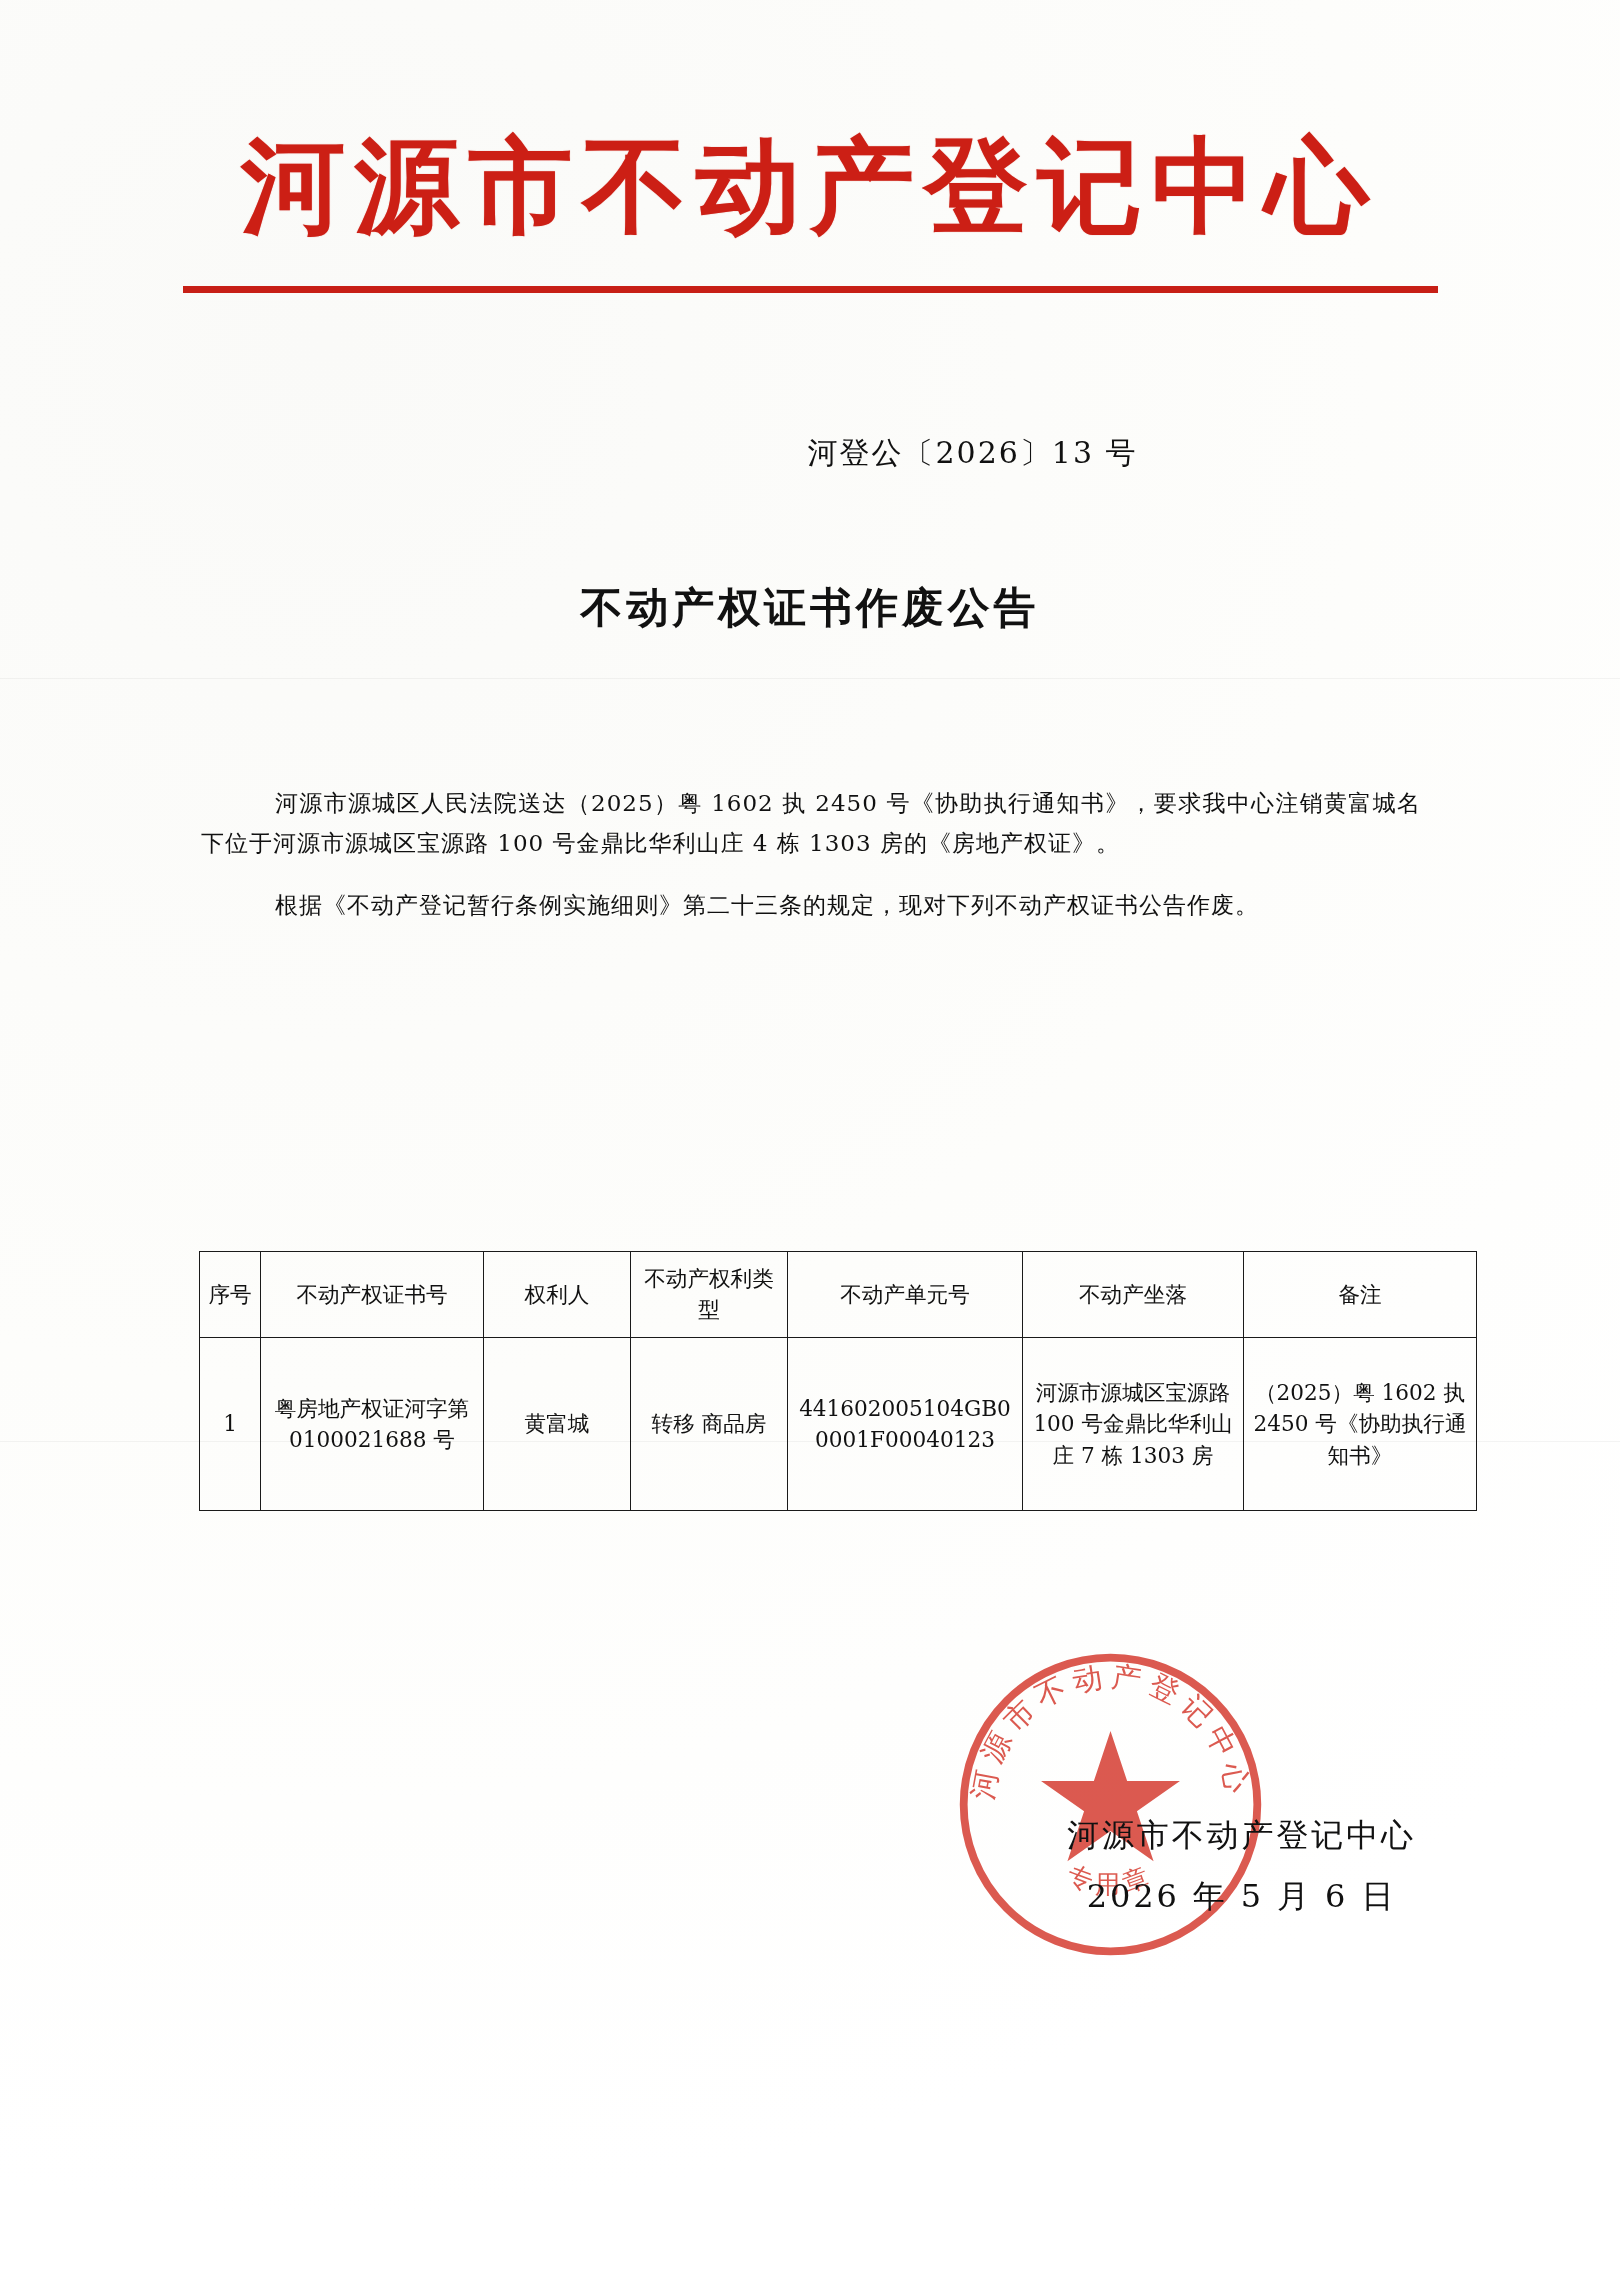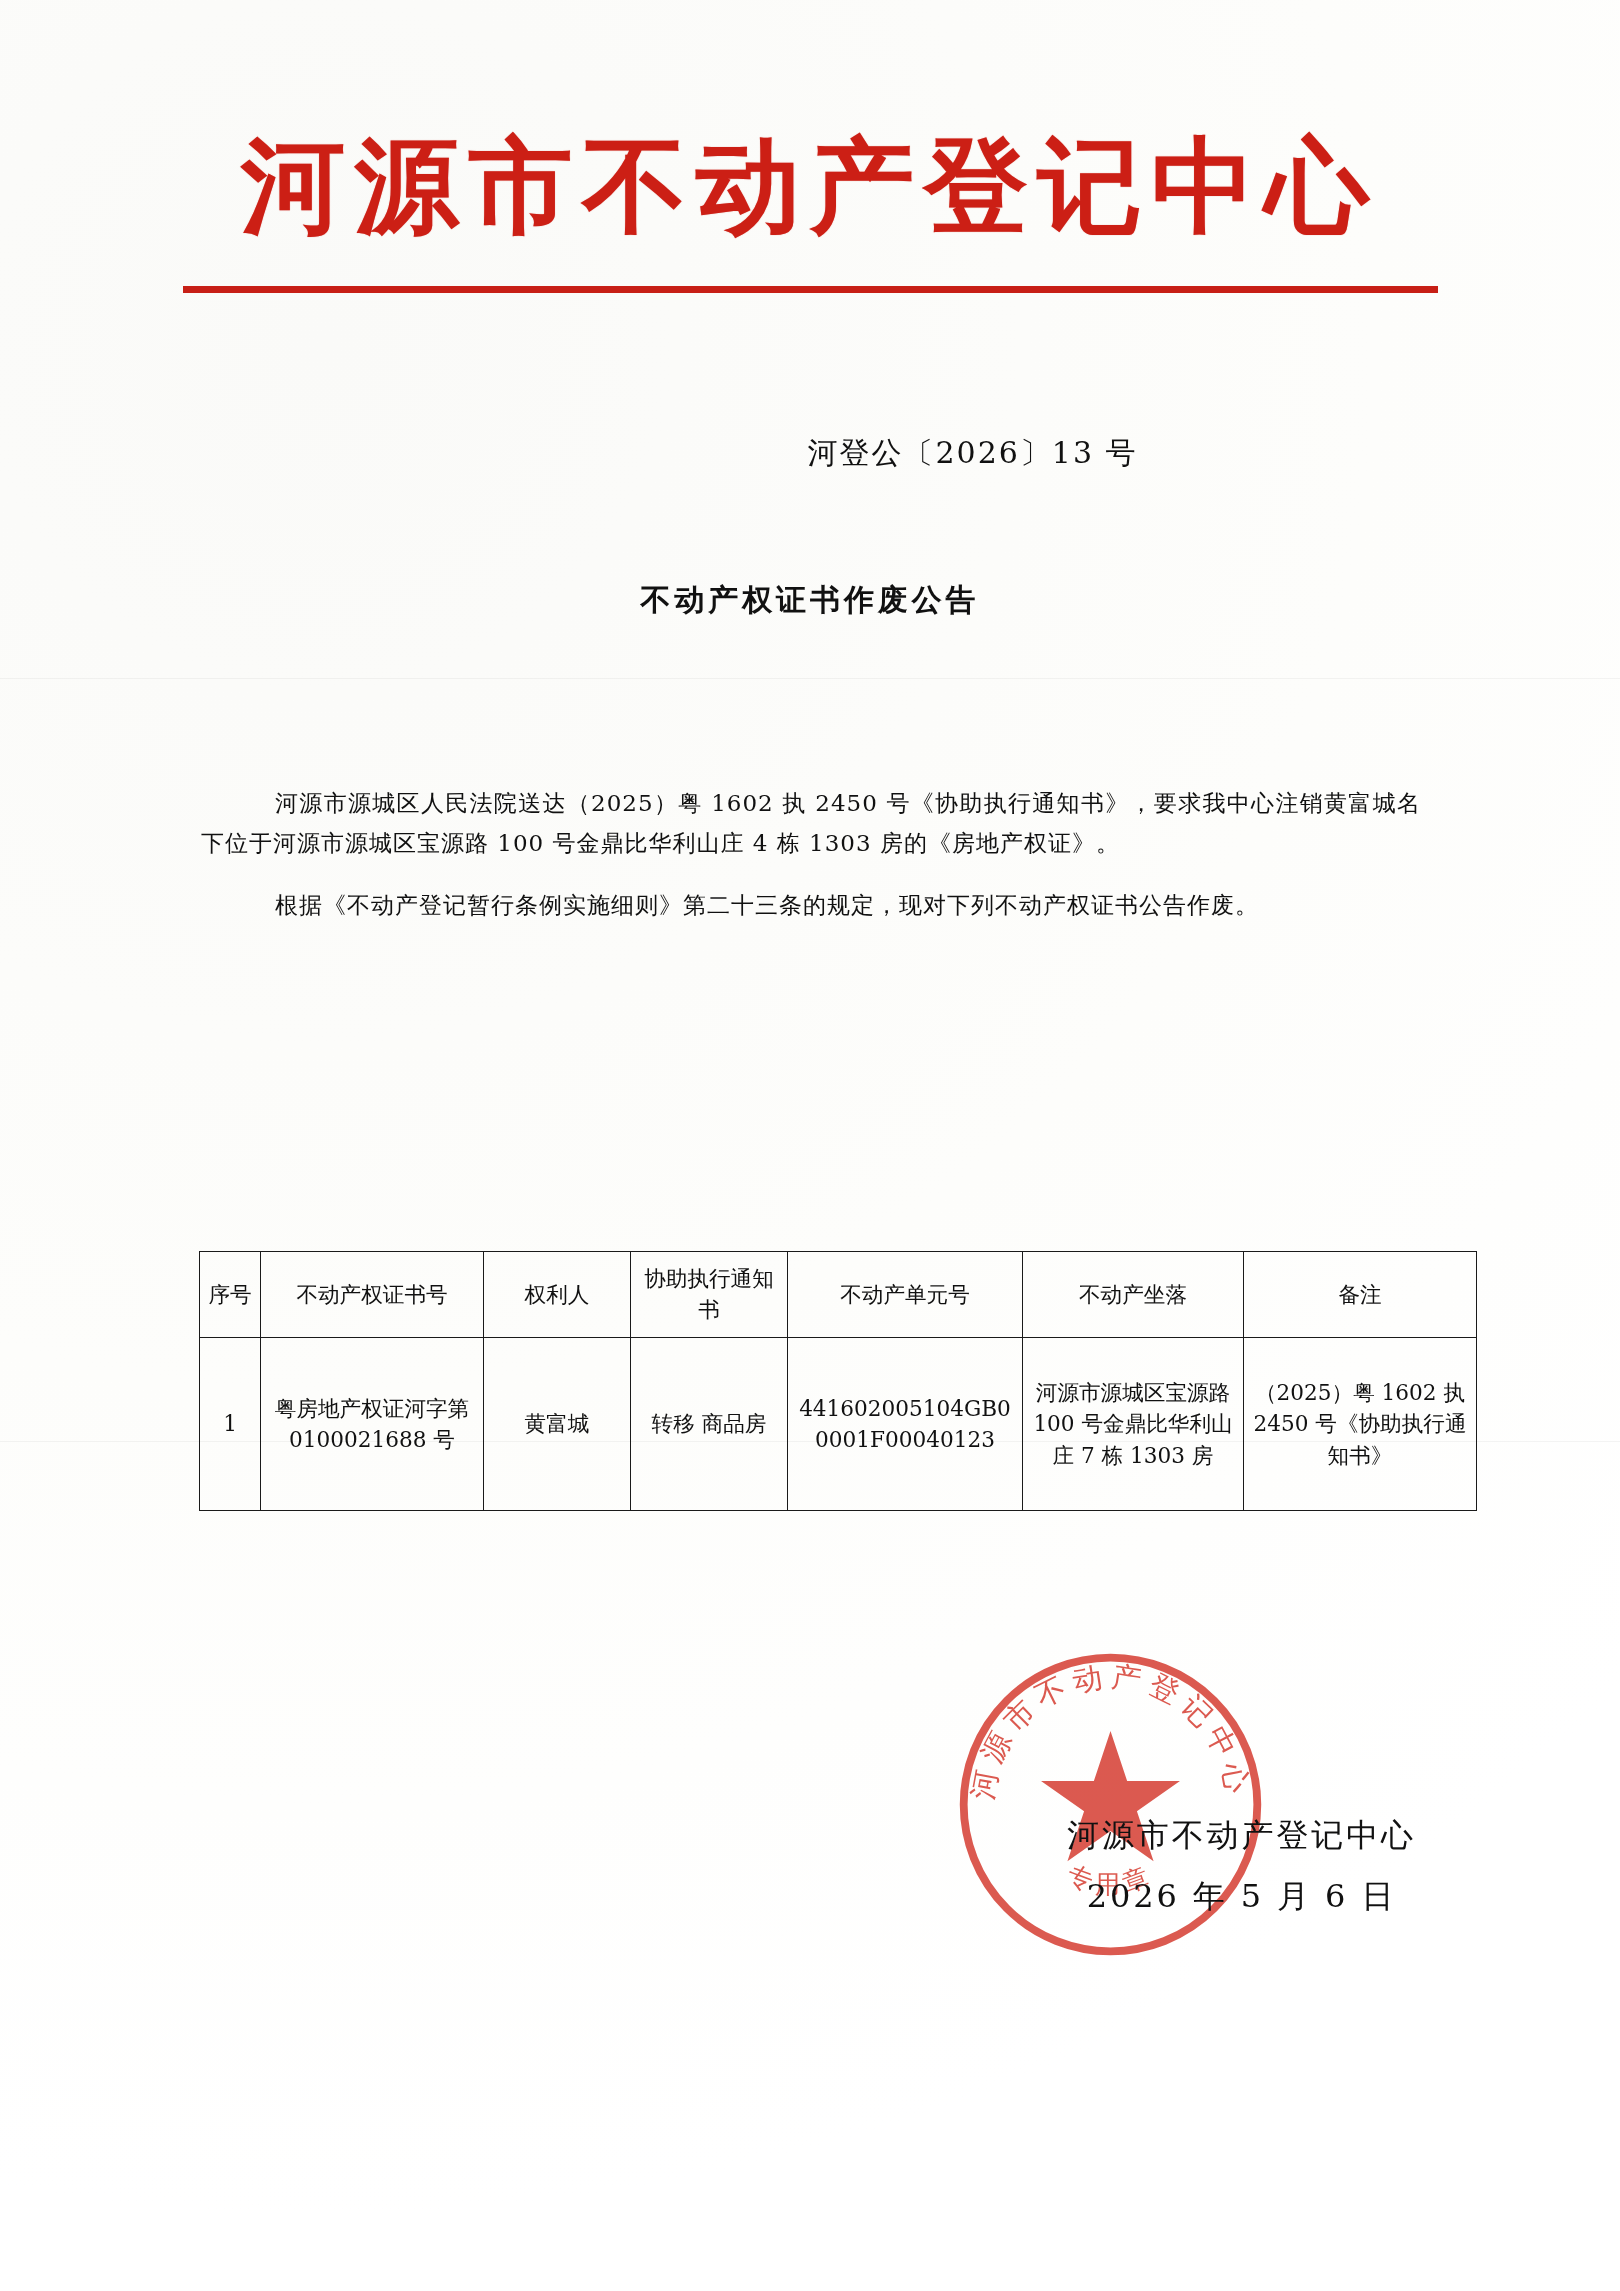--- a/index.html
+++ b/index.html
@@ -80,21 +80,21 @@
     margin-left: 333px;
   }
 
   
   .doc-title {
     position: absolute;
     top: 559px;
     left: 0;
     right: 0;
     text-align: center;
-    font-size: 30px;
+    font-size: 42px;
     font-weight: 700;
     letter-spacing: 3.9px;
     font-family: "DejaVu Serif", "Liberation Serif", serif;
   }
 
   
   .body-block {
     position: absolute;
     top: 740px;
     left: 201px;
@@ -204,21 +204,21 @@
         <col class="col-type">
         <col class="col-unit">
         <col class="col-loc">
         <col class="col-note">
       </colgroup>
       <thead>
         <tr>
           <th>序号</th>
           <th>不动产权证书号</th>
           <th>权利人</th>
-          <th>协助执行通知书</th>
+          <th>不动产权利类型</th>
           <th>不动产单元号</th>
           <th>不动产坐落</th>
           <th>备注</th>
         </tr>
       </thead>
       <tbody>
         <tr>
           <td>1</td>
           <td>粤房地产权证河字第 0100021688 号</td>
           <td>黄富城</td>

